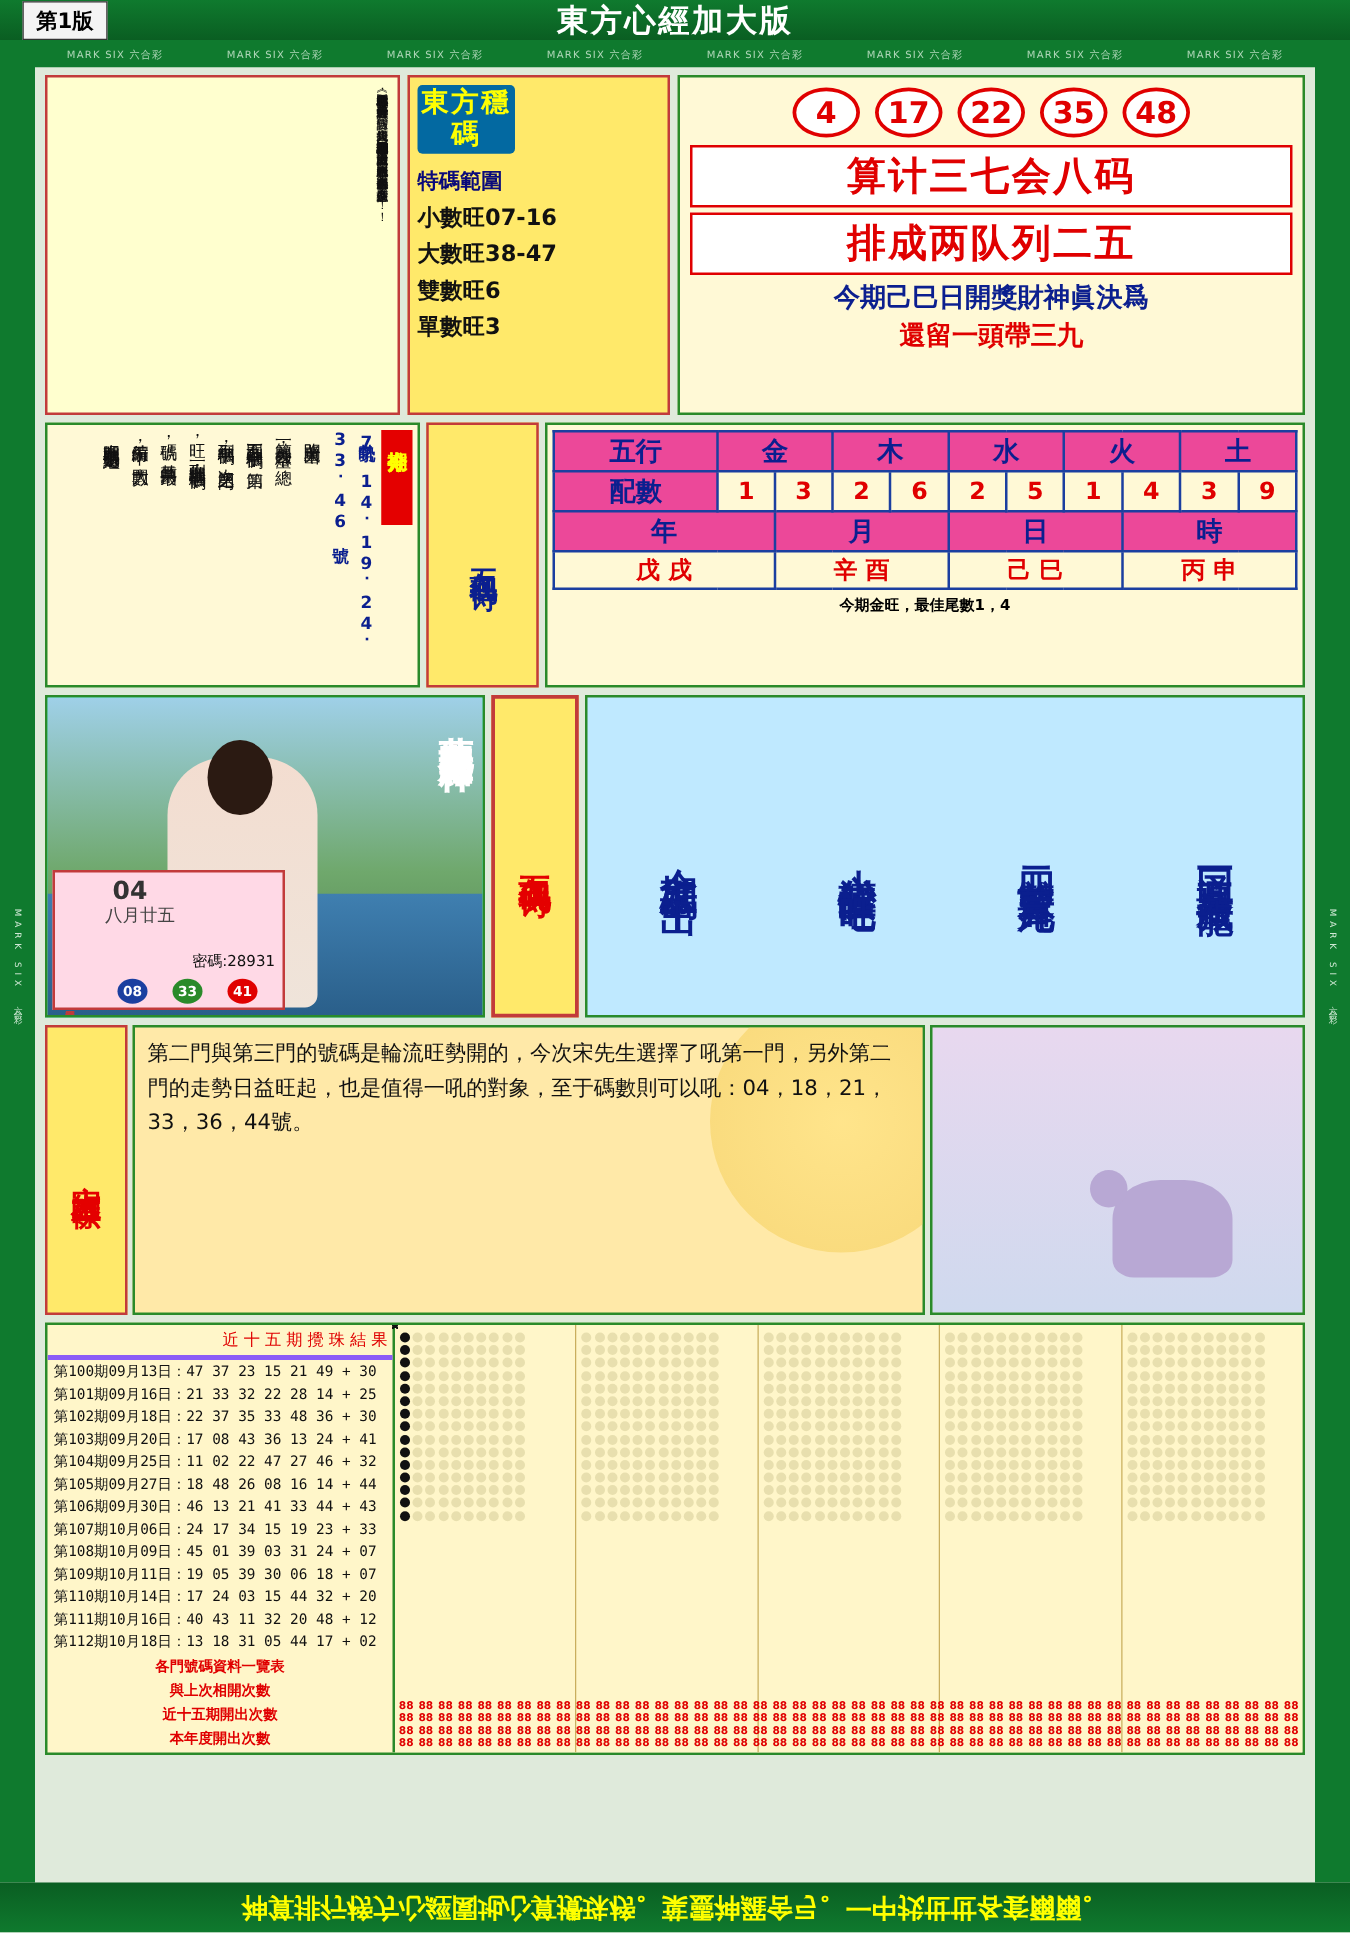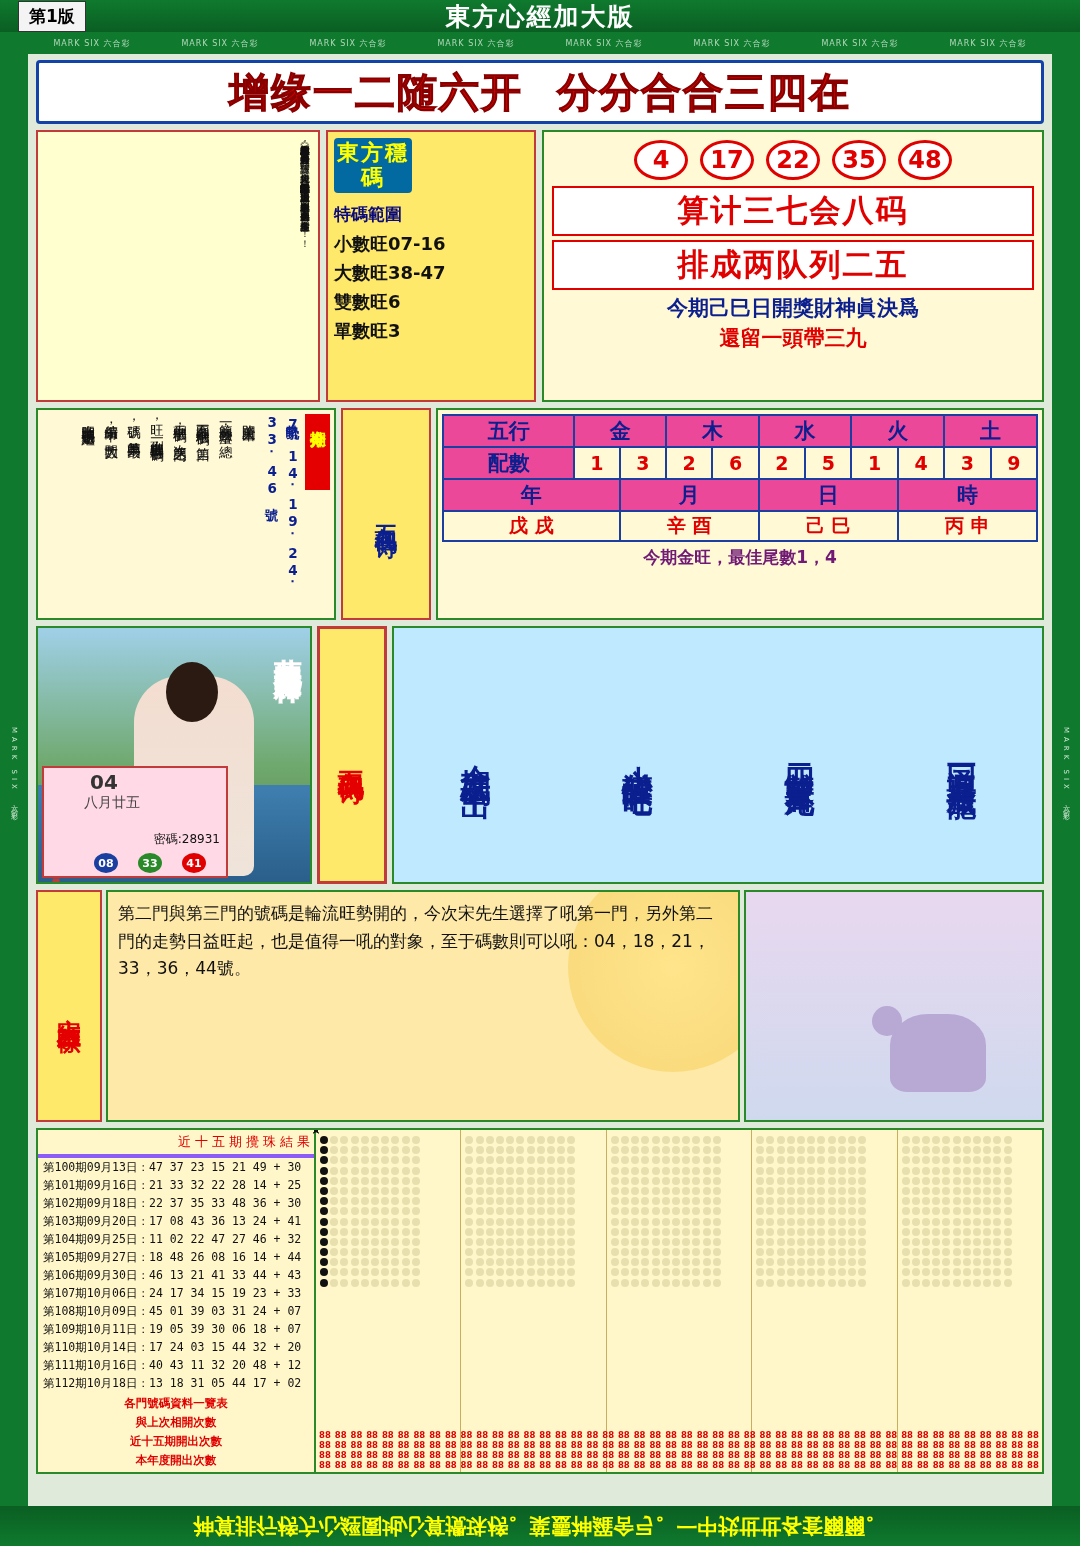--- a/index.html
+++ b/index.html
@@ -146,21 +146,21 @@
     writing-mode:vertical-rl; text-orientation:upright; color:#0b1f8f;
     font-weight:bold; font-size:22px; letter-spacing:3px;
   }
   .wuxing{
     flex:1; background:#fff9d6; border:2px solid #2a8a2a; padding:4px;
   }
   table.wx{ width:100%; border-collapse:collapse; font-weight:bold; }
   table.wx td{ border:2px solid #1b3fa0; text-align:center; padding:1px 0; font-size:19px; color:#111; }
   table.wx td.h{ background:#ec4899; color:#0b1f8f; font-size:21px; }
   table.wx td.r{ color:#e00000; }
-  .wxnote{ text-align:center; color:#701a75; font-weight:bold; font-size:17px; margin-top:4px; }
+  .wxnote{ text-align:center; color:#000000; font-weight:bold; font-size:12px; margin-top:4px; }
 
   
   .row3{ display:flex; margin:6px 8px 0 8px; gap:5px; height:258px; }
   .poembox2{
     width:70px; background:#ffe96a; border:3px solid #c23b3b;
     display:flex; align-items:center; justify-content:center;
   }
   .poembox2 .t{
     writing-mode:vertical-rl; text-orientation:upright; color:#e40000;
     font-weight:bold; font-size:26px; letter-spacing:2px;
@@ -168,21 +168,21 @@
   .bluepoem{
     flex:1; background:#bfe9ff; border:2px solid #2a8a2a;
     display:flex; flex-direction:row-reverse; align-items:center; justify-content:space-around;
   }
   .bluepoem .ln{
     writing-mode:vertical-rl; text-orientation:upright;
     font-size:30px; font-weight:bold; color:#0b1f8f; letter-spacing:4px;
     font-family:"DejaVu Serif","Liberation Serif",serif;
   }
   .photo{
-    width:276px; background:#5eead4; border:2px solid #2a8a2a; position:relative; overflow:hidden;
+    width:352px; background:#5eead4; border:2px solid #2a8a2a; position:relative; overflow:hidden;
   }
   .photo .sky{ position:absolute; inset:0; background:linear-gradient(#9fd0e8,#6fa86c 55%,#4d7b4a); }
   .photo .pool{ position:absolute; left:0; right:0; bottom:0; height:38%; background:linear-gradient(#3f7fb0,#2a5f8a); }
   .photo .figure{
     position:absolute; left:96px; bottom:6px; width:120px; height:200px;
     background:linear-gradient(#f3ddd0,#efe4da); border-radius:46px 46px 10px 10px;
   }
   .photo .head{ position:absolute; left:128px; top:34px; width:52px; height:60px; border-radius:50%; background:#2b1a12; }
   .photo .vlabel{
     position:absolute; right:4px; top:10px; writing-mode:vertical-rl; text-orientation:upright;
@@ -283,24 +283,20 @@
     <span>MARK SIX 六合彩</span>
     <span>MARK SIX 六合彩</span>
     <span>MARK SIX 六合彩</span>
   </div>
 
   <div class="strip left">MARK SIX 六合彩</div>
   <div class="strip right">MARK SIX 六合彩</div>
 
   <div class="content">
 
-    <div class="headline">
-      <div class="hl">增缘一二随六开</div>
-      <div class="hl">分分合合三四在</div>
-    </div>
 
     <div class="row1">
       <div class="col-left">
         <div class="notebox">《東方心經》本報由香港六合彩信息中心監製出版，經香港六合彩公司註冊發行的，謹防假冒，經免投資錯失。請認準印有《香港六合彩信息中心監製專用章》和《香港舞弊管理局特評舉費檢核》的印章方為正版，由于資商上出現許多盜用版，本中心決定用彩色圖版發行，採彩色圖版者勿必偽音，請各位朋友多多注意！！！</div>
       </div>
 
       <div class="col-mid">
         <div class="dfwm">
           <div class="tt">東方穩碼</div>
           <div class="sub">特碼範圍</div>

